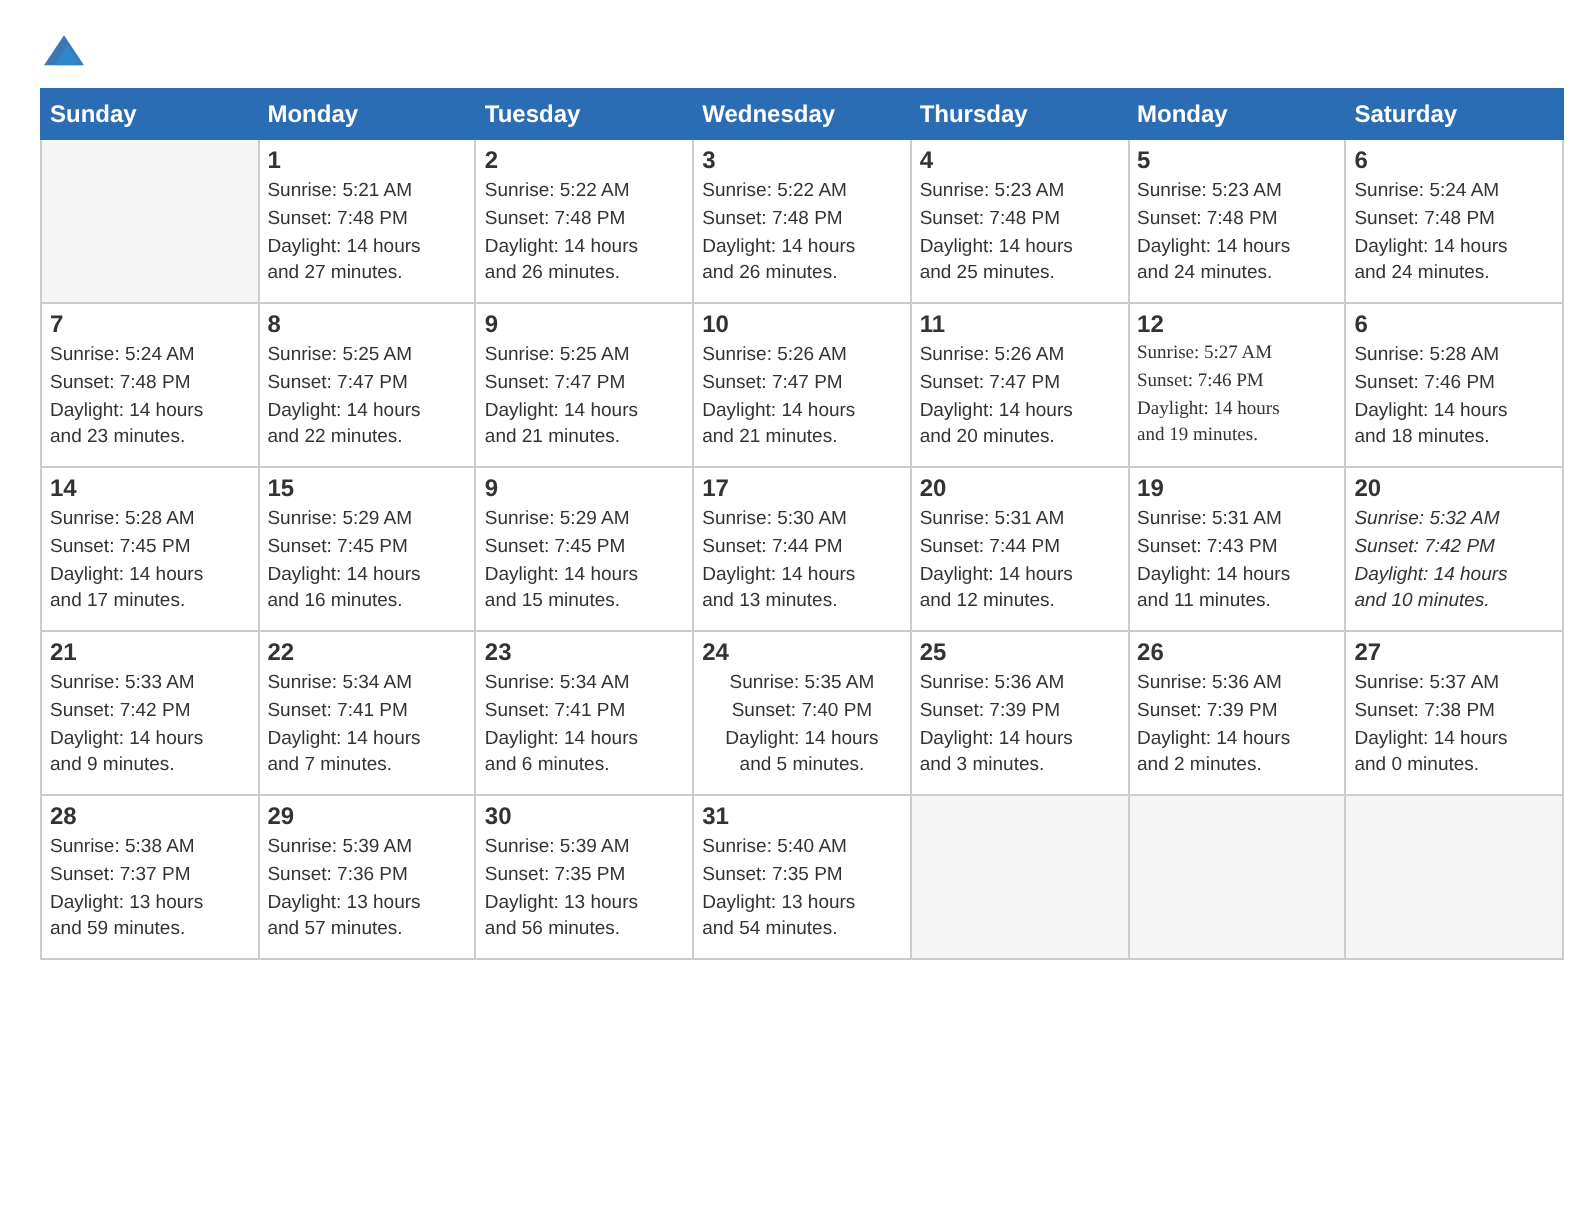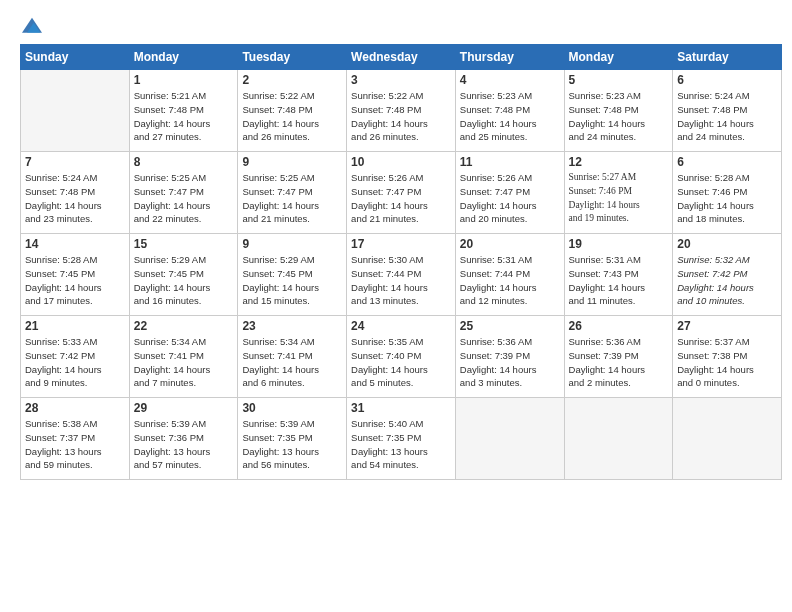--- a/index.html
+++ b/index.html
@@ -291,21 +291,21 @@
           </td>
           <td>
             <span class="day-num">23</span>
             <div class="day-info" style="white-space: pre-line;">Sunrise: 5:34 AM
 Sunset: 7:41 PM
 Daylight: 14 hours
 and 6 minutes.</div>
           </td>
           <td>
             <span class="day-num">24</span>
-            <div class="day-info" style="white-space: pre-line;">Sunrise: 5:35 AM
+            <div class="day-info" style="white-space: pre-line; text-align: center;">Sunrise: 5:35 AM
 Sunset: 7:40 PM
 Daylight: 14 hours
 and 5 minutes.</div>
           </td>
           <td>
             <span class="day-num">25</span>
             <div class="day-info" style="white-space: pre-line;">Sunrise: 5:36 AM
 Sunset: 7:39 PM
 Daylight: 14 hours
 and 3 minutes.</div>

